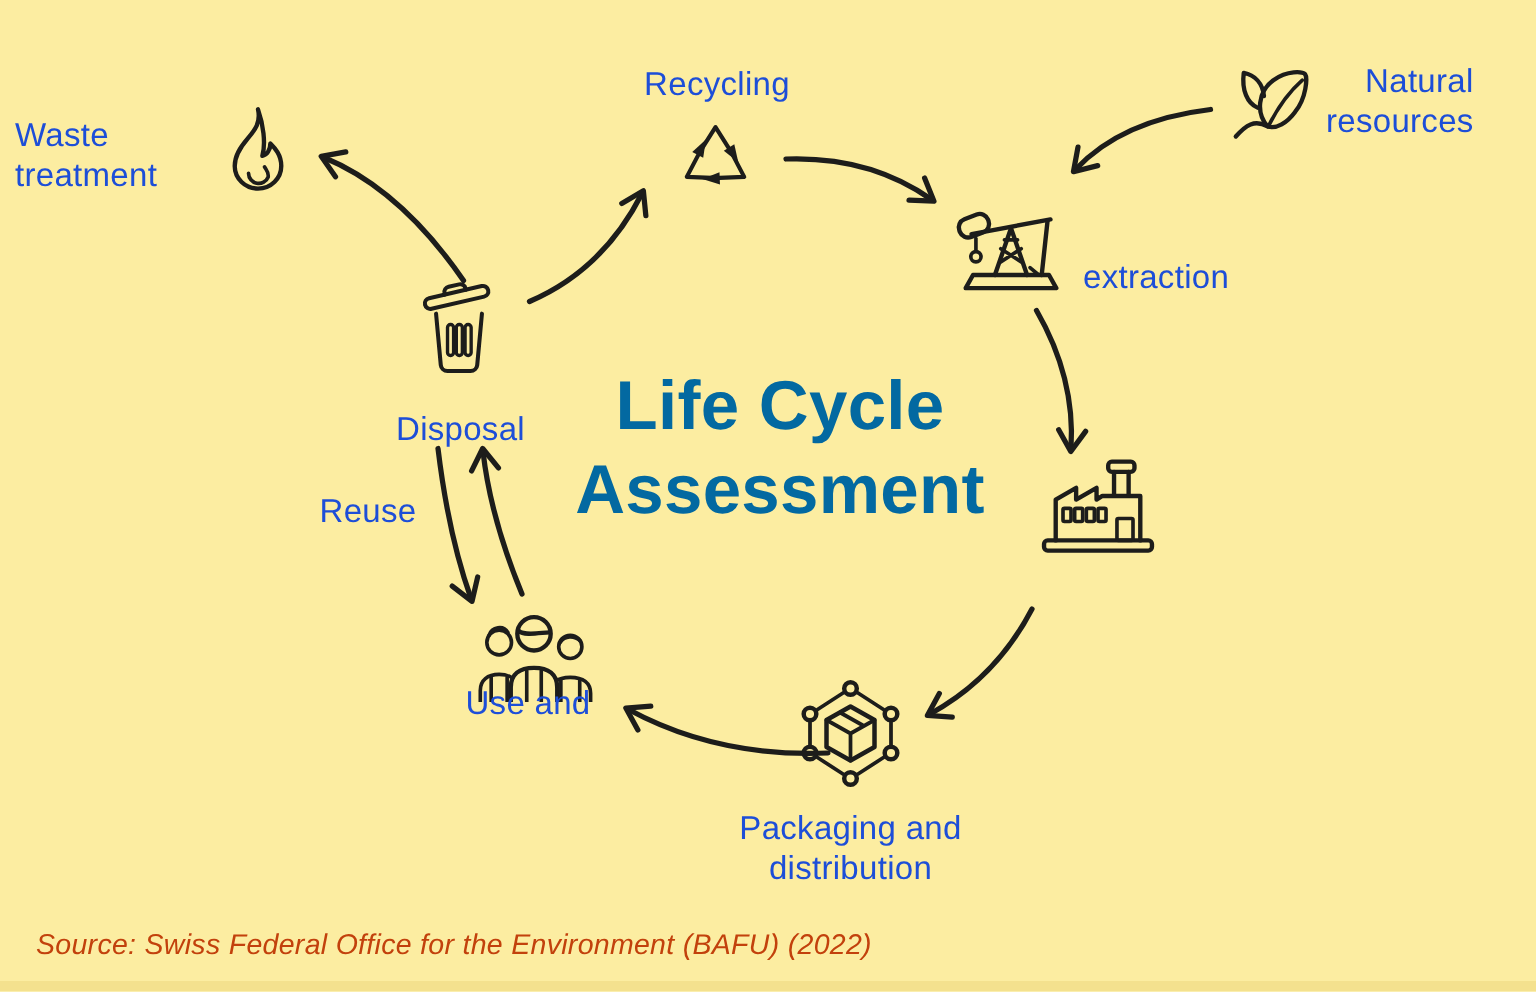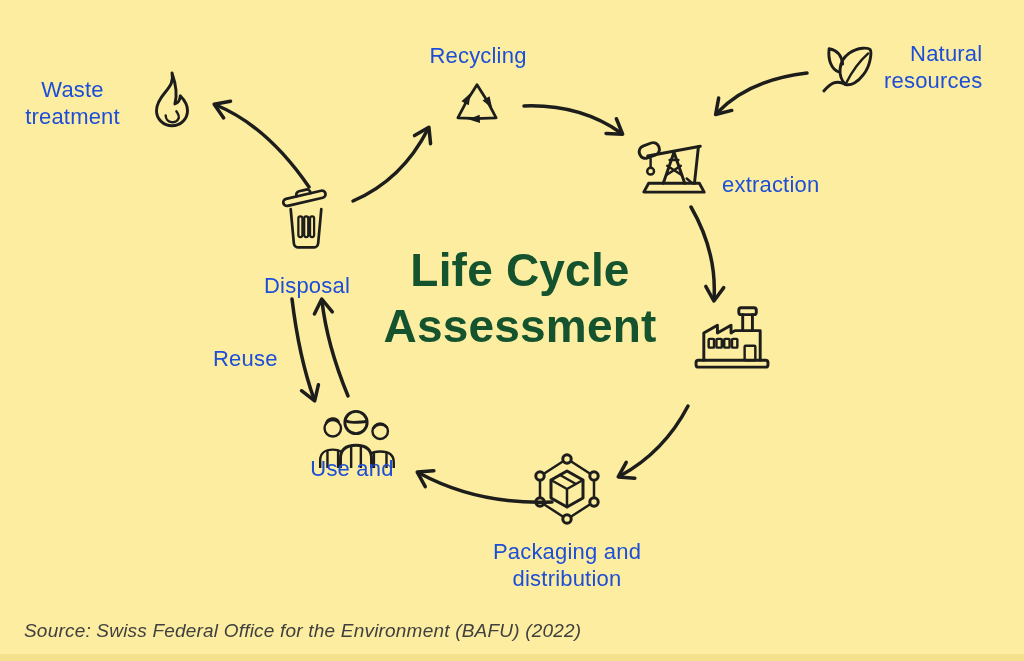--- a/index.html
+++ b/index.html
@@ -13,38 +13,38 @@
   }
   .label{
     position:absolute;
     font-size:22px;
     line-height:1.24;
     color:#1d4ed8;
     letter-spacing:.2px;
     white-space:nowrap;
   }
   .center{text-align:center;}
-  .right{text-align:center;}
+  .right{text-align:left;}
   .left{text-align:right;}
   #title{
     position:absolute;
     left:310px;top:242px;width:420px;
     text-align:center;
     font-size:46px;
     font-weight:700;
     line-height:1.22;
     letter-spacing:.2px;
-    color:#14532d;
+    color:#0369a1;
   }
   #source{
     position:absolute;
     left:24px;top:620px;
     font-size:19px;
     font-style:italic;
-    color:#404040;
+    color:#c2410c;
     letter-spacing:.2px;
   }
   .icon{position:absolute;}
   .icon svg{display:block;}
   .stroke{
     fill:none;stroke:#1D1D1B;stroke-width:3;
     stroke-linecap:round;stroke-linejoin:round;
   }
   .thin{stroke-width:2.5;}
   .bgfill{fill:#FCEDA1;}
@@ -214,18 +214,18 @@
       <path class="stroke" d="M13 27 L16.5 65 a5 5 0 0 0 5 4.5 h17 a5 5 0 0 0 5 -4.5 L47 27"></path>
       <g class="stroke thin">
         <rect x="21.5" y="35" width="4.5" height="23" rx="2.2"></rect>
         <rect x="28" y="35" width="4.5" height="23" rx="2.2"></rect>
         <rect x="34.5" y="35" width="4.5" height="23" rx="2.2"></rect>
       </g>
     </svg>
   </div>
   <div class="label center" style="left:227px;top:272px;width:160px;">Disposal</div>
 
-  <div class="label left" style="left:213px;top:345px;">Reuse</div>
+  <div class="label left" style="left:213px;top:327px;">Reuse</div>
 
   <div id="source">Source: Swiss Federal Office for the Environment (BAFU) (2022)</div>
 
   <div id="bottom-strip"></div>
 </div>
 
 </body></html>

